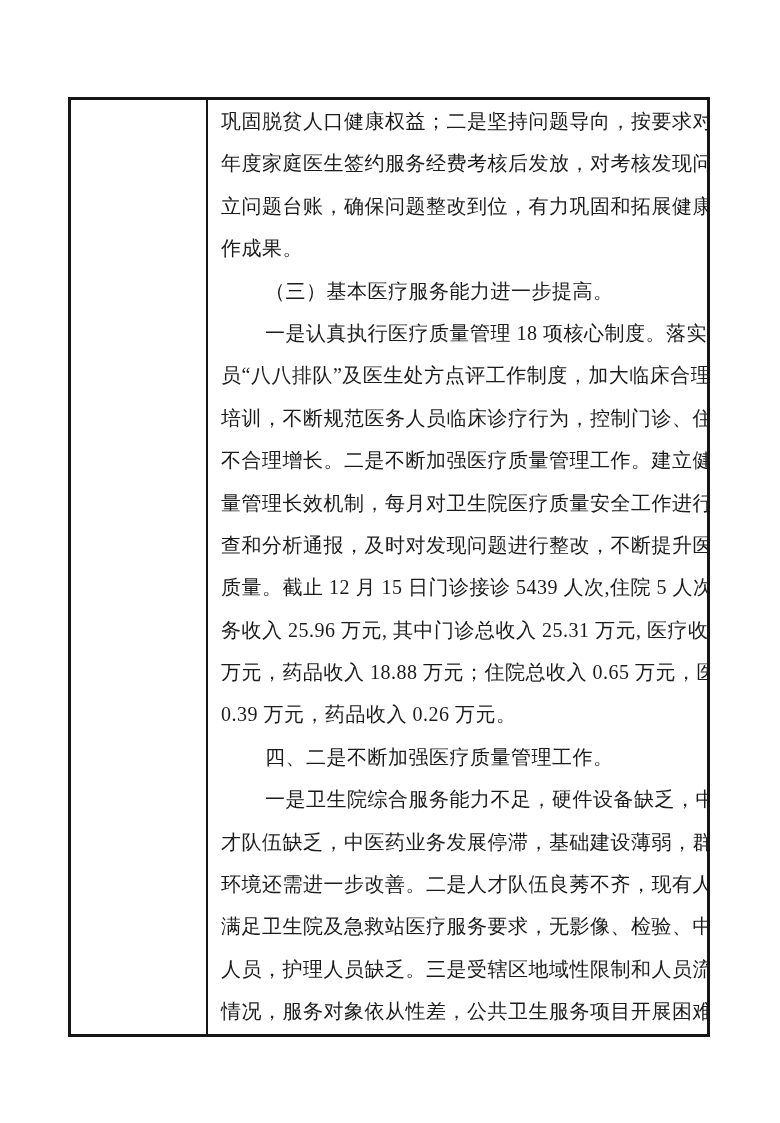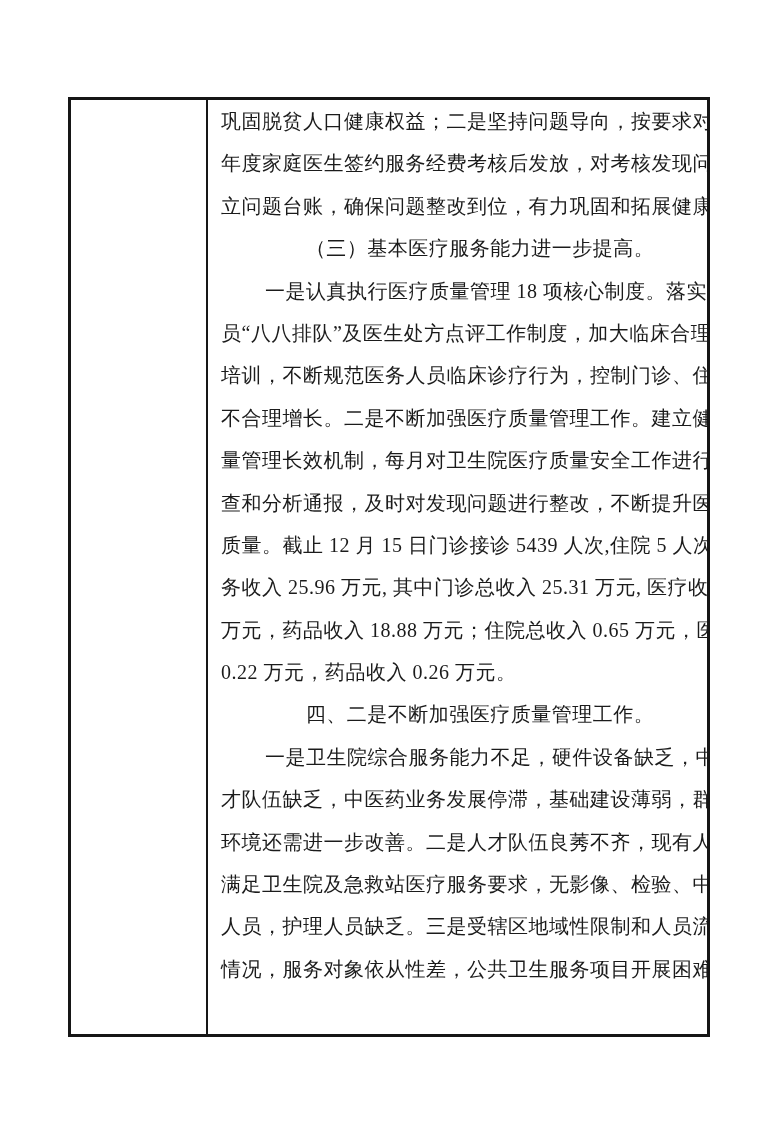--- a/index.html
+++ b/index.html
@@ -42,44 +42,44 @@
     height: 42.4px;
     line-height: 42.4px;
     font-size: 20px;
     color: var(--text-color, #1b1b1b);
     letter-spacing: 0.5px;
     white-space: nowrap;
     font-family: "Liberation Serif", "DejaVu Serif", serif;
   }
   .text-line.indent {
     padding-left: 44px;
-    text-align: center;
   }
 </style>
 </head>
 <body>
 
 <div class="page">
   <div class="report-table">
     <div class="label-cell"></div>
     <div class="content-cell">
         <div class="text-line">巩固脱贫人口健康权益；二是坚持问题导向，按要求对 2025</div>
         <div class="text-line">年度家庭医生签约服务经费考核后发放，对考核发现问题，建</div>
         <div class="text-line">立问题台账，确保问题整改到位，有力巩固和拓展健康扶贫工</div>
+        <div class="text-line">作成果。</div>
         <div class="text-line indent">（三）基本医疗服务能力进一步提高。</div>
         <div class="text-line indent">一是认真执行医疗质量管理 18 项核心制度。落实医务人</div>
         <div class="text-line">员“八八排队”及医生处方点评工作制度，加大临床合理用药</div>
         <div class="text-line">培训，不断规范医务人员临床诊疗行为，控制门诊、住院费用</div>
         <div class="text-line">不合理增长。二是不断加强医疗质量管理工作。建立健医疗质</div>
         <div class="text-line">量管理长效机制，每月对卫生院医疗质量安全工作进行监督检</div>
         <div class="text-line">查和分析通报，及时对发现问题进行整改，不断提升医疗管理</div>
         <div class="text-line">质量。截止 12 月 15 日门诊接诊 5439 人次,住院 5 人次，总业</div>
         <div class="text-line">务收入 25.96 万元, 其中门诊总收入 25.31 万元, 医疗收入 6.43</div>
         <div class="text-line">万元，药品收入 18.88 万元；住院总收入 0.65 万元，医疗收入</div>
-        <div class="text-line">0.22 万元，药品收入 0.26 万元。</div>
+        <div class="text-line">0.39 万元，药品收入 0.26 万元。</div>
         <div class="text-line indent">四、二是不断加强医疗质量管理工作。</div>
         <div class="text-line indent">一是卫生院综合服务能力不足，硬件设备缺乏，中医药人</div>
         <div class="text-line">才队伍缺乏，中医药业务发展停滞，基础建设薄弱，群众就医</div>
         <div class="text-line">环境还需进一步改善。二是人才队伍良莠不齐，现有人员无法</div>
         <div class="text-line">满足卫生院及急救站医疗服务要求，无影像、检验、中医专业</div>
         <div class="text-line">人员，护理人员缺乏。三是受辖区地域性限制和人员流动较大</div>
         <div class="text-line">情况，服务对象依从性差，公共卫生服务项目开展困难，管理</div>
       </div>
   </div>
 </div>

